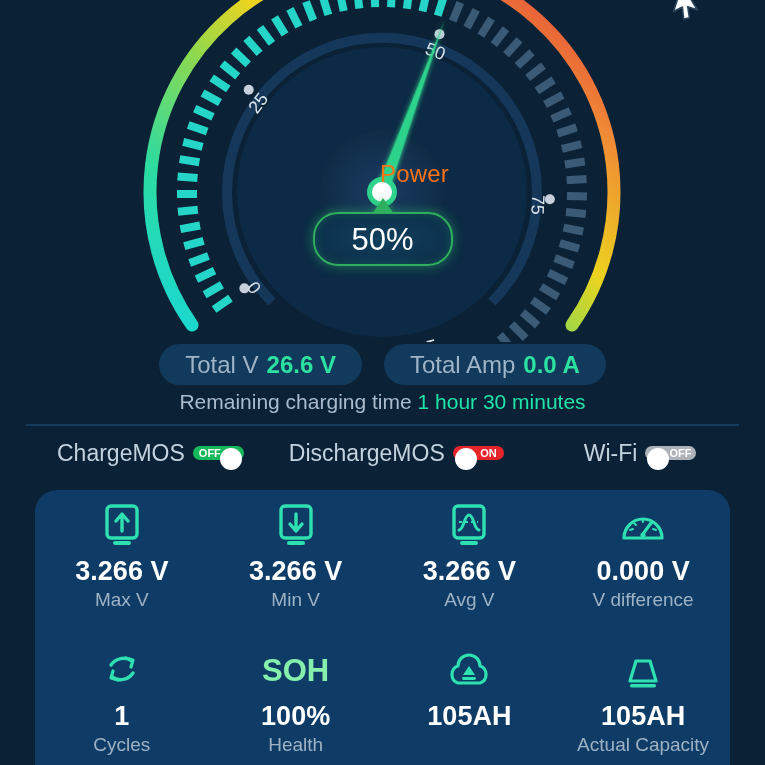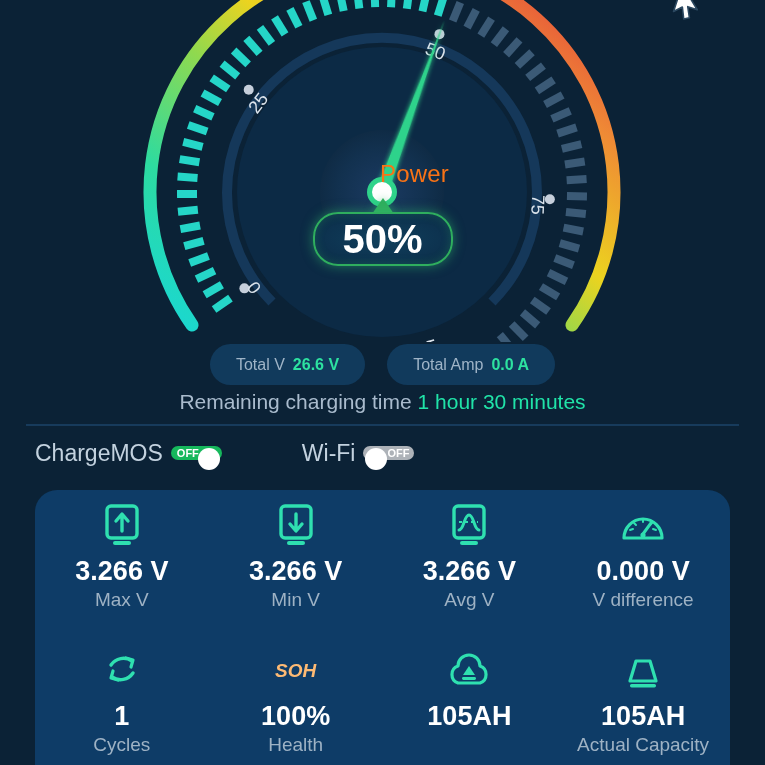--- a/index.html
+++ b/index.html
@@ -53,22 +53,22 @@
     border-radius: 25px;
     background: radial-gradient(ellipse at center, #10405c 0%, #0d3350 60%, #0c2c44 100%);
     border: 2px solid #2fae5e;
     box-shadow: 0 0 12px rgba(47,190,110,.55), inset 0 0 10px rgba(47,190,110,.25);
     display: flex;
     align-items: center;
     justify-content: center;
     z-index: 4;
   }
   .pct-pill .val {
-    font-size: 40px;
-    font-weight: bold;
+    font-size: 31px;
+    font-weight: normal;
     color: #ffffff;
     line-height: 1;
   }
   .pill-notch {
     position: absolute;
     left: 50%;
     top: 276px;
     transform: translateX(-50%);
     width: 0; height: 0;
     border-left: 11px solid transparent;
@@ -89,21 +89,21 @@
     gap: 22px;
   }
   .chip {
     background: #113a5c;
     border-radius: 22px;
     height: 41px;
     padding: 0 26px;
     display: flex;
     align-items: center;
     gap: 8px;
-    font-size: 16px;
+    font-size: 24px;
   }
   .chip .lab { color: #9fb4c7; }
   .chip .num { color: #2de2a0; font-weight: bold; }
 
   
   .remaining {
     position: absolute;
     left: 0; top: 390px;
     width: 765px;
     text-align: center;
@@ -122,21 +122,21 @@
   
   .toggle-row {
     position: absolute;
     left: 0; top: 432px;
     width: 765px;
     height: 42px;
     display: flex;
     align-items: center;
   }
   .tgroup { display: flex; align-items: center; gap: 8px; }
-  .tgroup.g1 { margin-left: 35px; justify-content: flex-end; }
+  .tgroup.g1 { margin-left: 57px; justify-content: flex-end; }
   .tgroup.g2 { margin-left: 45px; }
   .tgroup.g3 { margin-left: 80px; }
   .tlabel { font-size: 23px; color: #c3d2df; }
 
   .switch {
     position: relative;
     width: 51px;
     height: 14px;
     border-radius: 13px;
     display: flex;
@@ -191,26 +191,25 @@
     padding-top: 12px;
   }
   .stat .ico {
     height: 48px;
     display: flex;
     align-items: center;
     justify-content: center;
     margin-bottom: 6px;
   }
   .stat .soh-text {
-    font-size: 19px;
+    font-size: 31px;
     font-weight: bold;
-    color: #fdba74;
+    color: #86efac;
     line-height: 48px;
     margin-bottom: 6px;
-    font-style: italic;
   }
   .stat .big {
     font-size: 27px;
     font-weight: bold;
     color: #ffffff;
     line-height: 1.15;
   }
   .stat .sub {
     font-size: 19px;
     color: #9eb2c4;
@@ -377,20 +376,27 @@
   <div class="divider"></div>
 
   <div class="toggle-row">
     <div class="tgroup g1">
       <span class="tlabel">ChargeMOS</span>
       <span class="switch on-right">
         <span class="st">OFF</span>
         <span class="knob"></span>
       </span>
     </div>
+    <div class="tgroup g2">
+      <span class="tlabel">DischargeMOS</span>
+      <span class="switch red">
+        <span class="st">ON</span>
+        <span class="knob"></span>
+      </span>
+    </div>
     <div class="tgroup g3">
       <span class="tlabel">Wi-Fi</span>
       <span class="switch grey">
         <span class="st">OFF</span>
         <span class="knob"></span>
       </span>
     </div>
   </div>
 
   <div class="panel">

